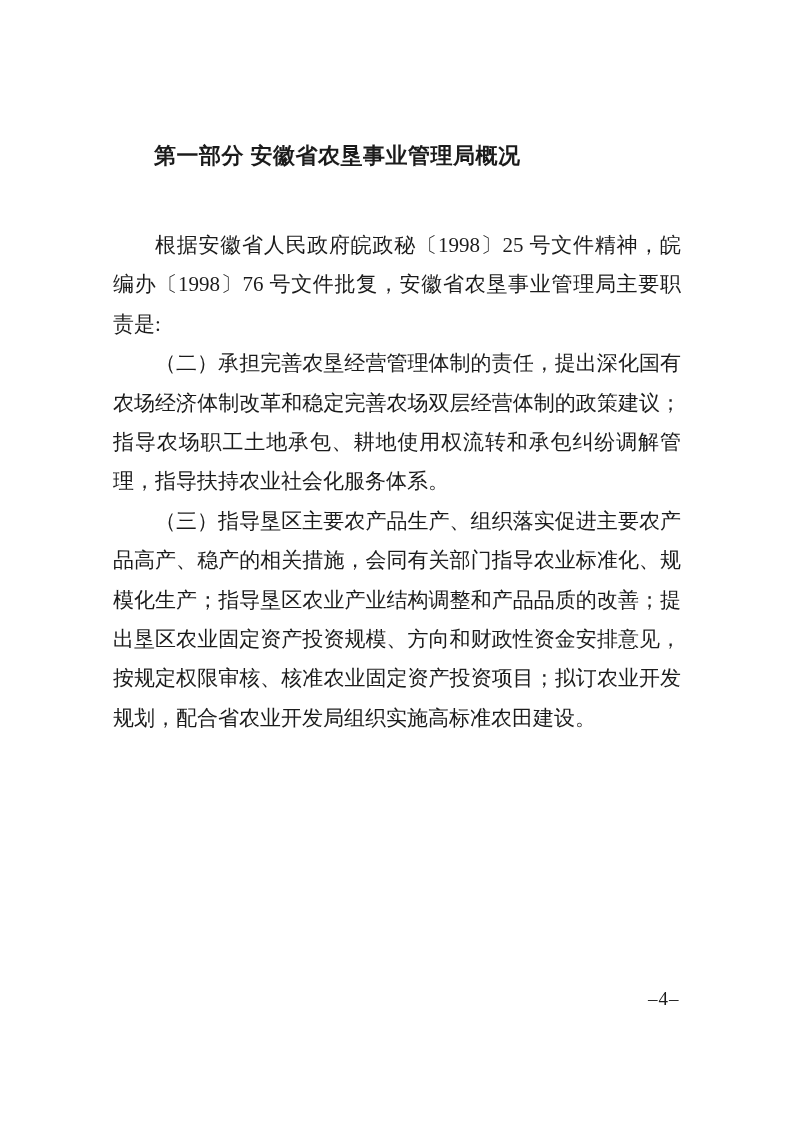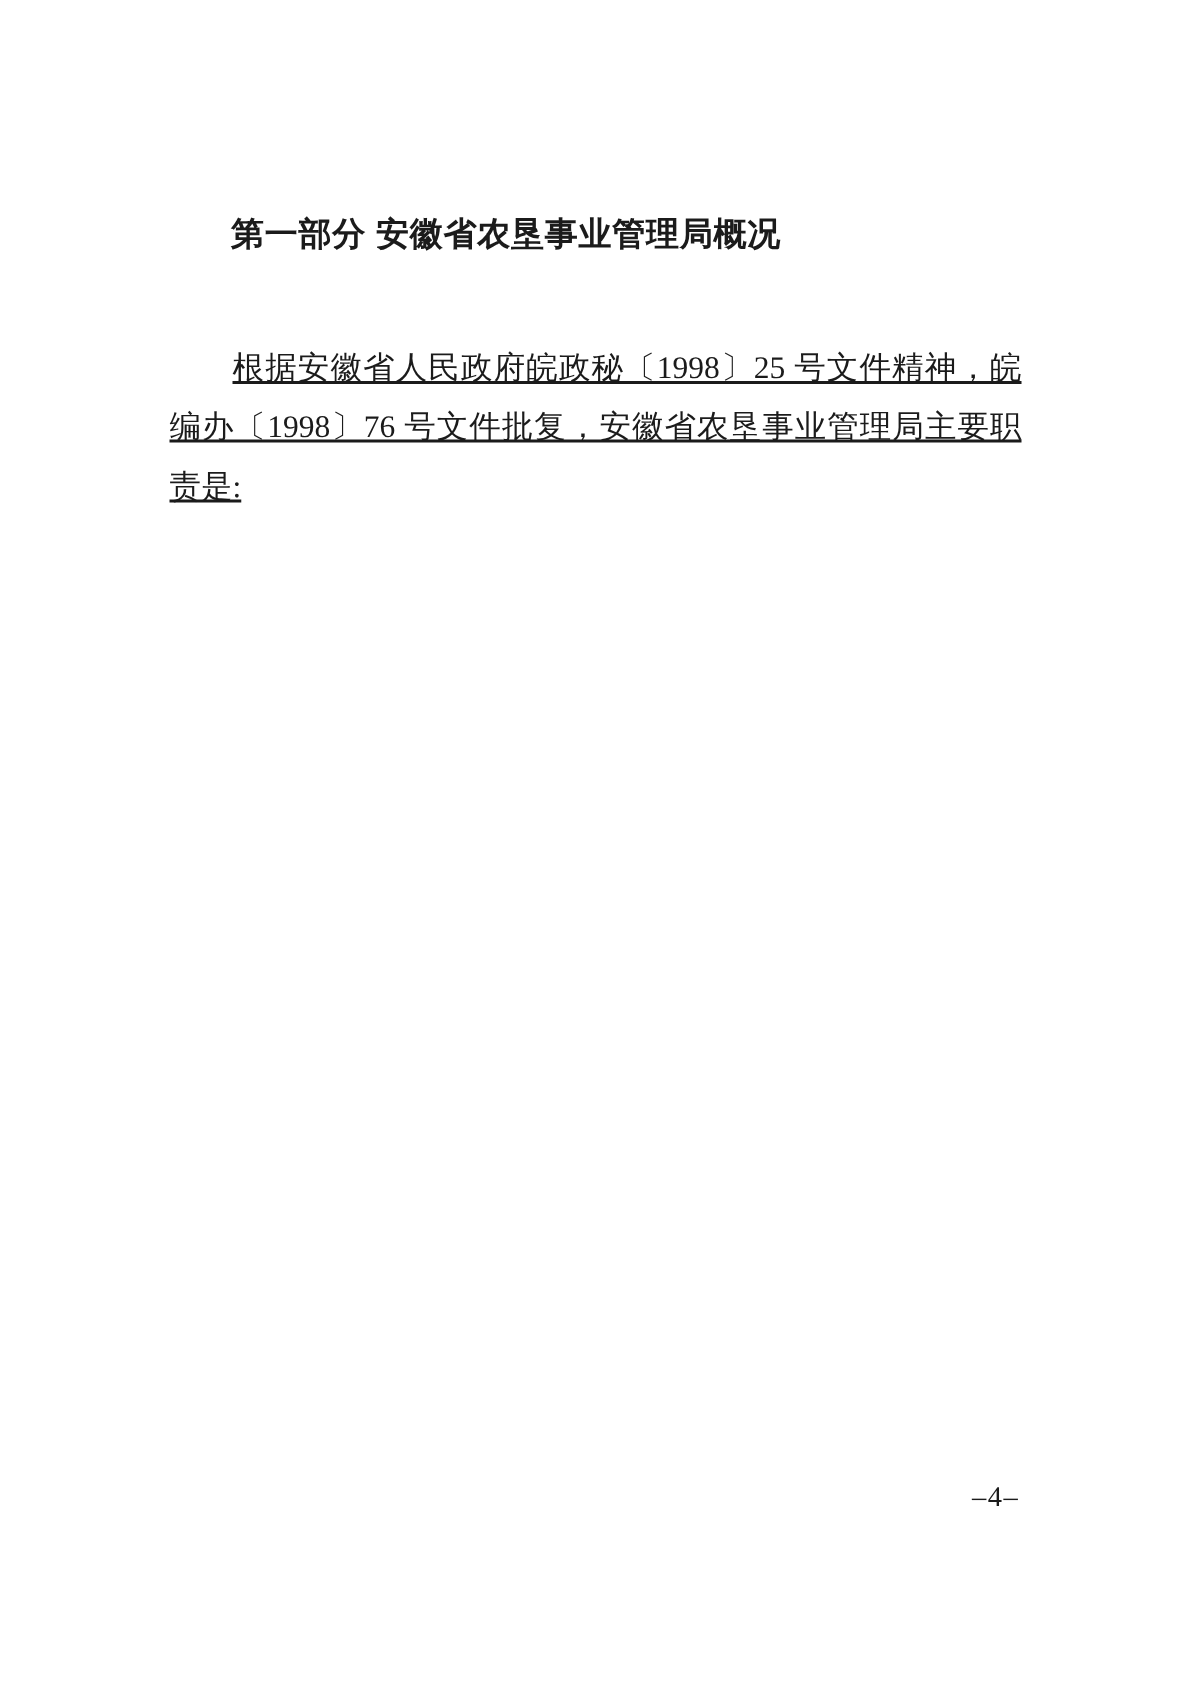--- a/index.html
+++ b/index.html
@@ -43,38 +43,39 @@
     width: 568px;
     font-size: 21px;
     line-height: 39.4px;
     text-align: justify;
     text-justify: inter-ideograph;
   }
   .body-text p {
     margin: 0;
     padding: 0;
     text-indent: 2em;
-    text-decoration: underline;
   }
   .page-number {
     position: absolute;
     left: 648px;
     top: 988px;
     font-size: 19px;
     letter-spacing: 1px;
     font-family: "Liberation Serif", serif;
   }
 </style>
 </head>
 <body>
 
 <div class="page">
 
   <div class="doc-title">第一部分 安徽省农垦事业管理局概况</div>
 
 
   <div class="body-text">
     <p>根据安徽省人民政府皖政秘〔1998〕25 号文件精神，皖编办〔1998〕76 号文件批复，安徽省农垦事业管理局主要职责是:</p>
+    <p>（二）承担完善农垦经营管理体制的责任，提出深化国有农场经济体制改革和稳定完善农场双层经营体制的政策建议；指导农场职工土地承包、耕地使用权流转和承包纠纷调解管理，指导扶持农业社会化服务体系。</p>
+    <p>（三）指导垦区主要农产品生产、组织落实促进主要农产品高产、稳产的相关措施，会同有关部门指导农业标准化、规模化生产；指导垦区农业产业结构调整和产品品质的改善；提出垦区农业固定资产投资规模、方向和财政性资金安排意见，按规定权限审核、核准农业固定资产投资项目；拟订农业开发规划，配合省农业开发局组织实施高标准农田建设。</p>
   </div>
 
   <div class="page-number">–4–</div>
 
 </div>
 
 </body></html>

